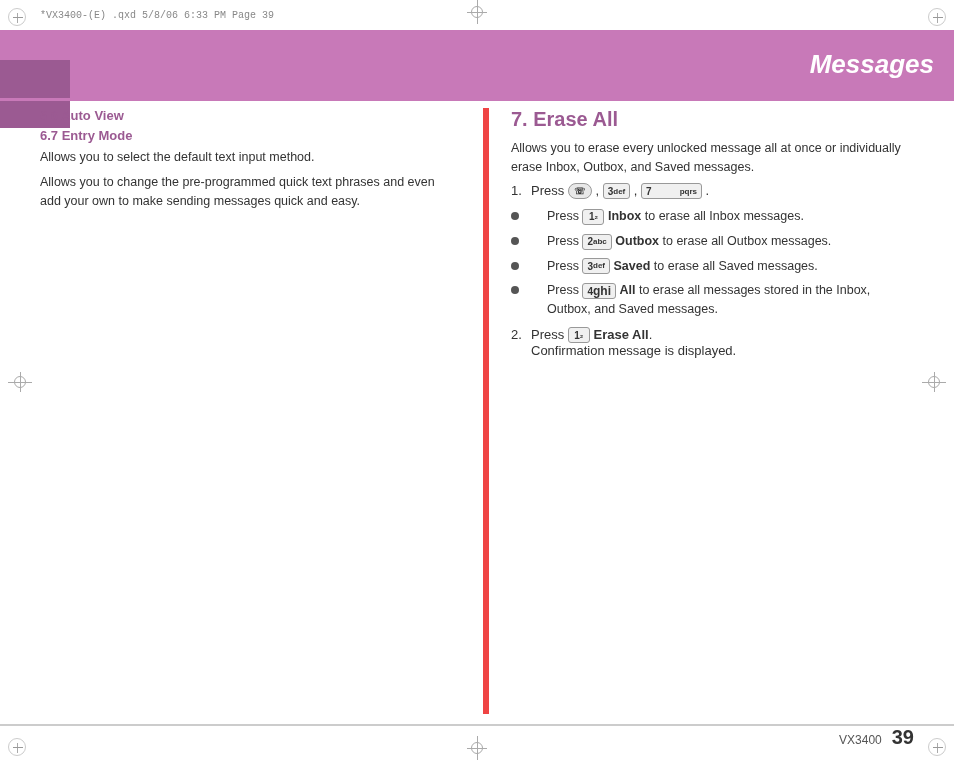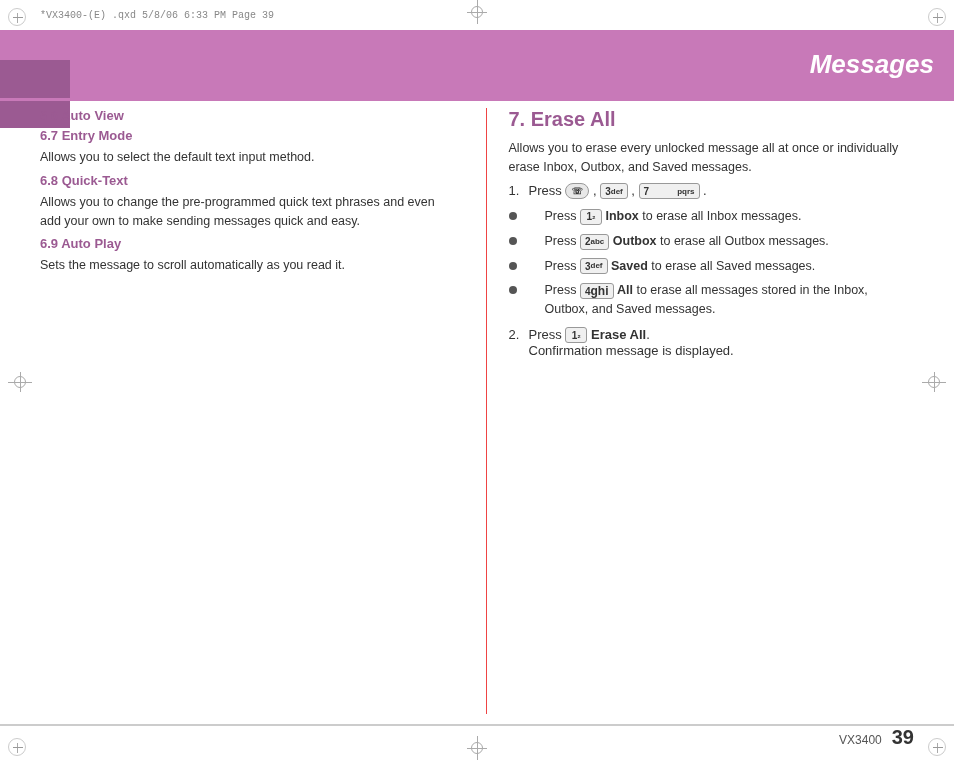--- a/index.html
+++ b/index.html
@@ -146,21 +146,21 @@
     
     .left-col {
       flex: 1;
       padding-right: 10px;
     }
 
     
     .right-col {
       flex: 1;
       padding-left: 22px;
-      border-left: 1px solid #ef4444;
+      border-left: 6px solid #ef4444;
     }
 
     
     .section-heading {
       font-size: 13px;
       font-weight: bold;
       color: #9b5a92;
       margin-bottom: 5px;
       margin-top: 16px;
     }
@@ -308,28 +308,23 @@
       <div>
         <div class="section-heading">6.6 Auto View</div>
       </div>
 
       <div>
         <div class="section-heading">6.7 Entry Mode</div>
         <div class="section-text">Allows you to select the default text input method.</div>
       </div>
 
       <div>
-        <div class="section-heading">6.8 Quick-Text</div>
         <div class="section-text">Allows you to change the pre-programmed quick text phrases and even add your own to make sending messages quick and easy.</div>
       </div>
 
-      <div>
-        <div class="section-heading">6.9 Auto Play</div>
-        <div class="section-text">Sets the message to scroll automatically as you read it.</div>
-      </div>
 
     </div>
 
     <div class="right-col">
 
       <div class="section-heading-large">7. Erase All</div>
 
       <div class="section-text">Allows you to erase every unlocked message all at once or individually erase Inbox, Outbox, and Saved messages.</div>
 
       <div style="display:flex;align-items:flex-start;margin-bottom:8px;">

